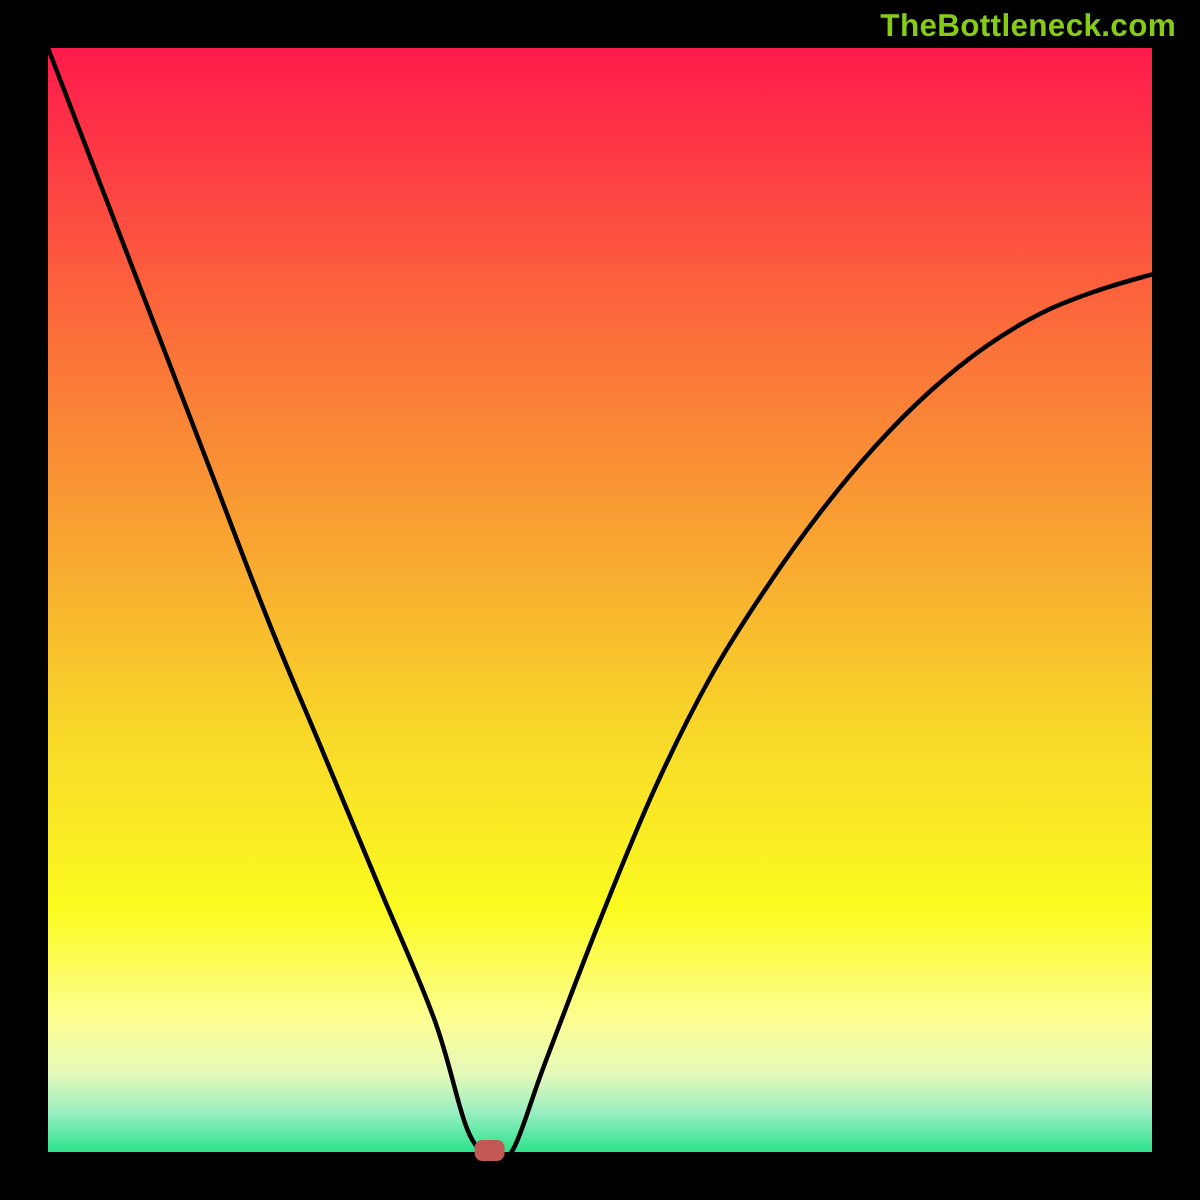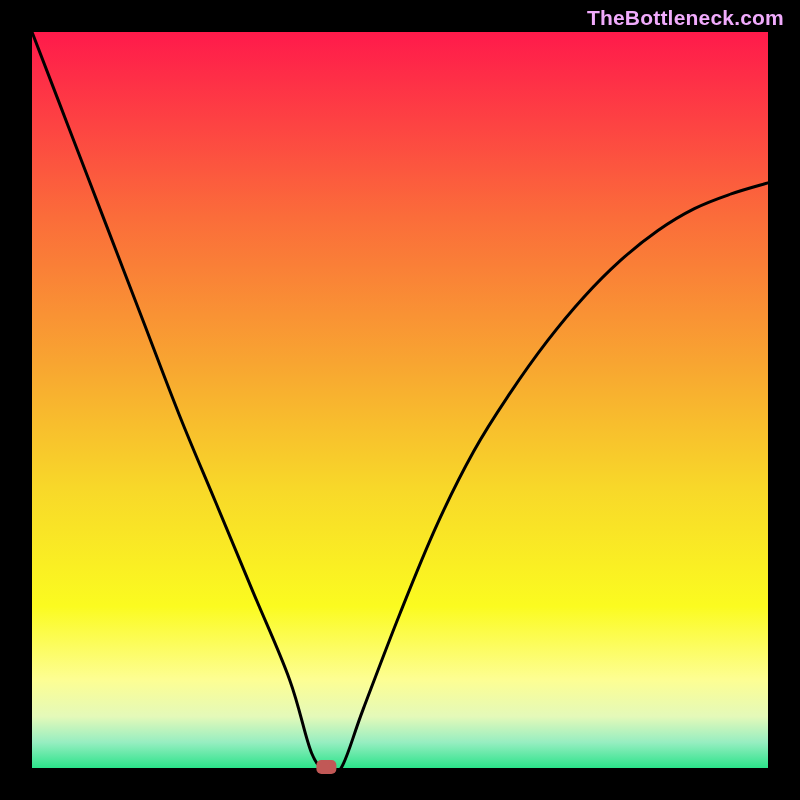--- a/index.html
+++ b/index.html
@@ -17,21 +17,21 @@
     width: 800px;
     height: 800px;
   }
   .watermark {
     position: absolute;
     top: 6px;
     right: 16px;
     font-family: Arial, Helvetica, sans-serif;
     font-size: 21px;
     font-weight: 600;
-    color: #f0abfc;
+    color: #84cc16;
     letter-spacing: 0.2px;
   }
 </style>
 </head>
 <body>
 
 <div class="container">
 
   <svg class="plot" viewBox="0 0 800 800">
     <defs>

